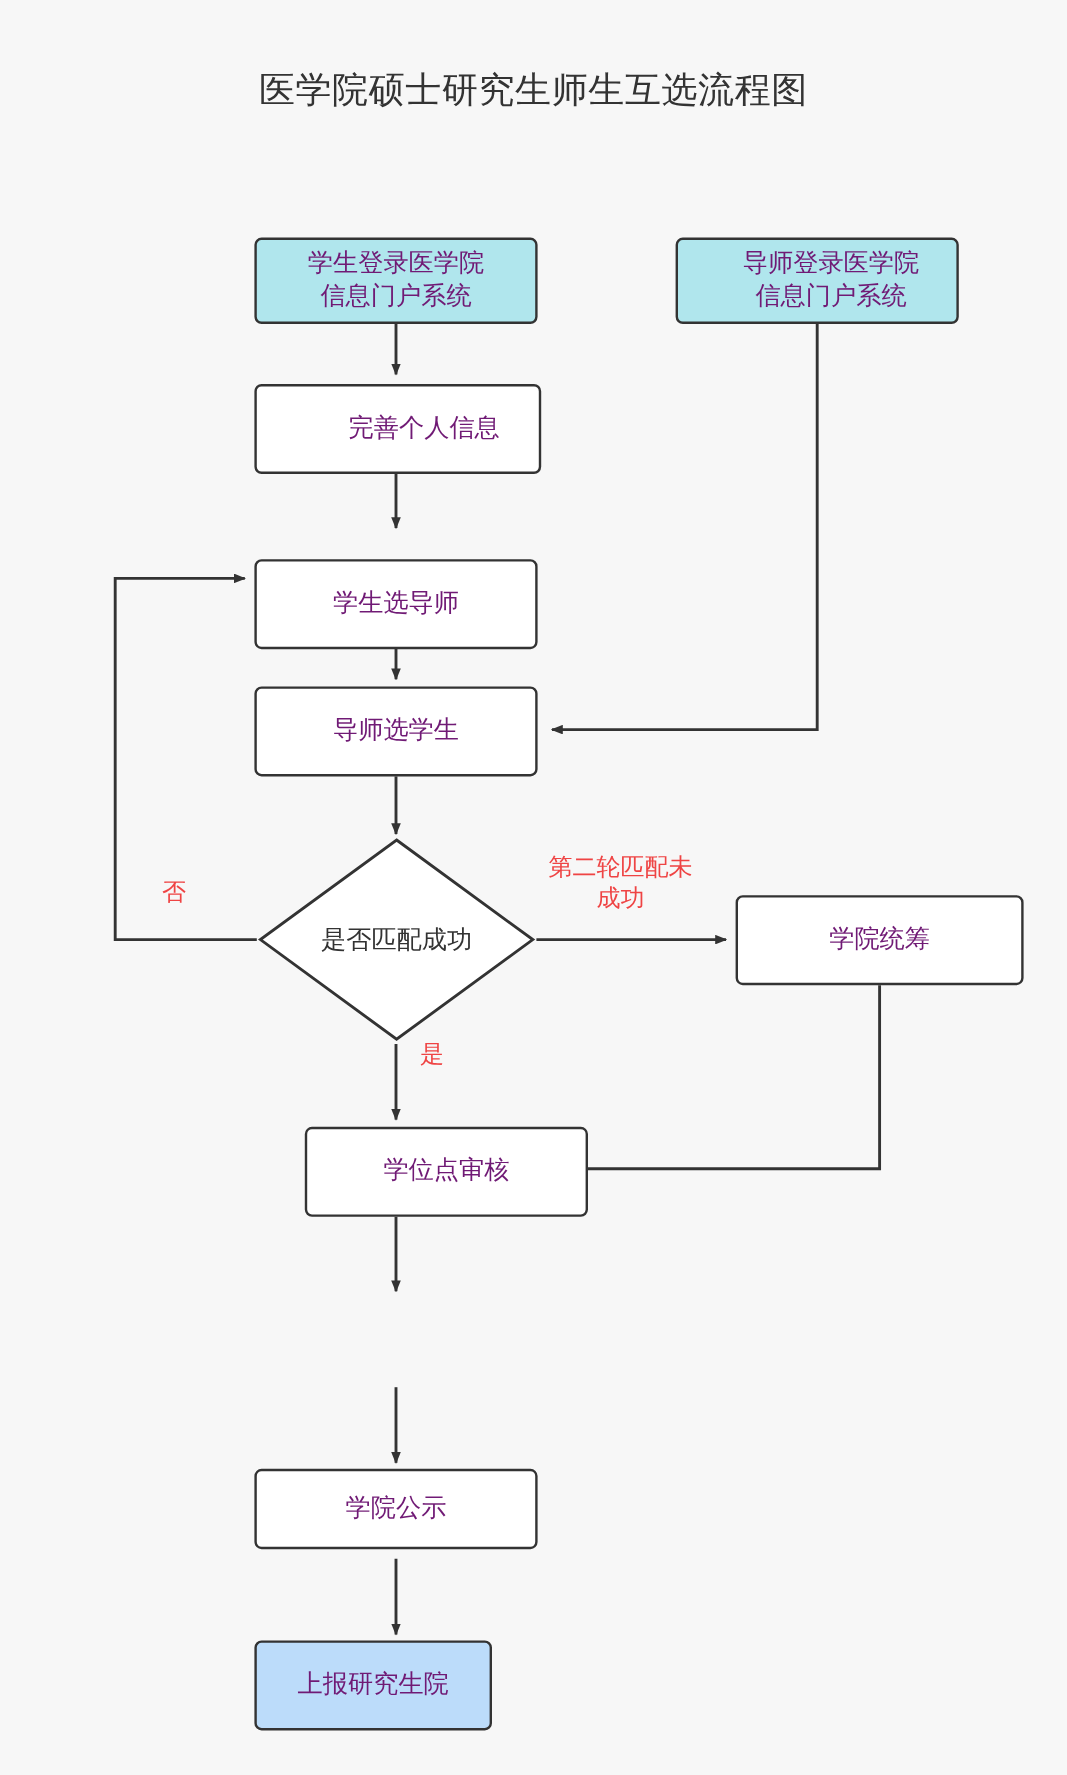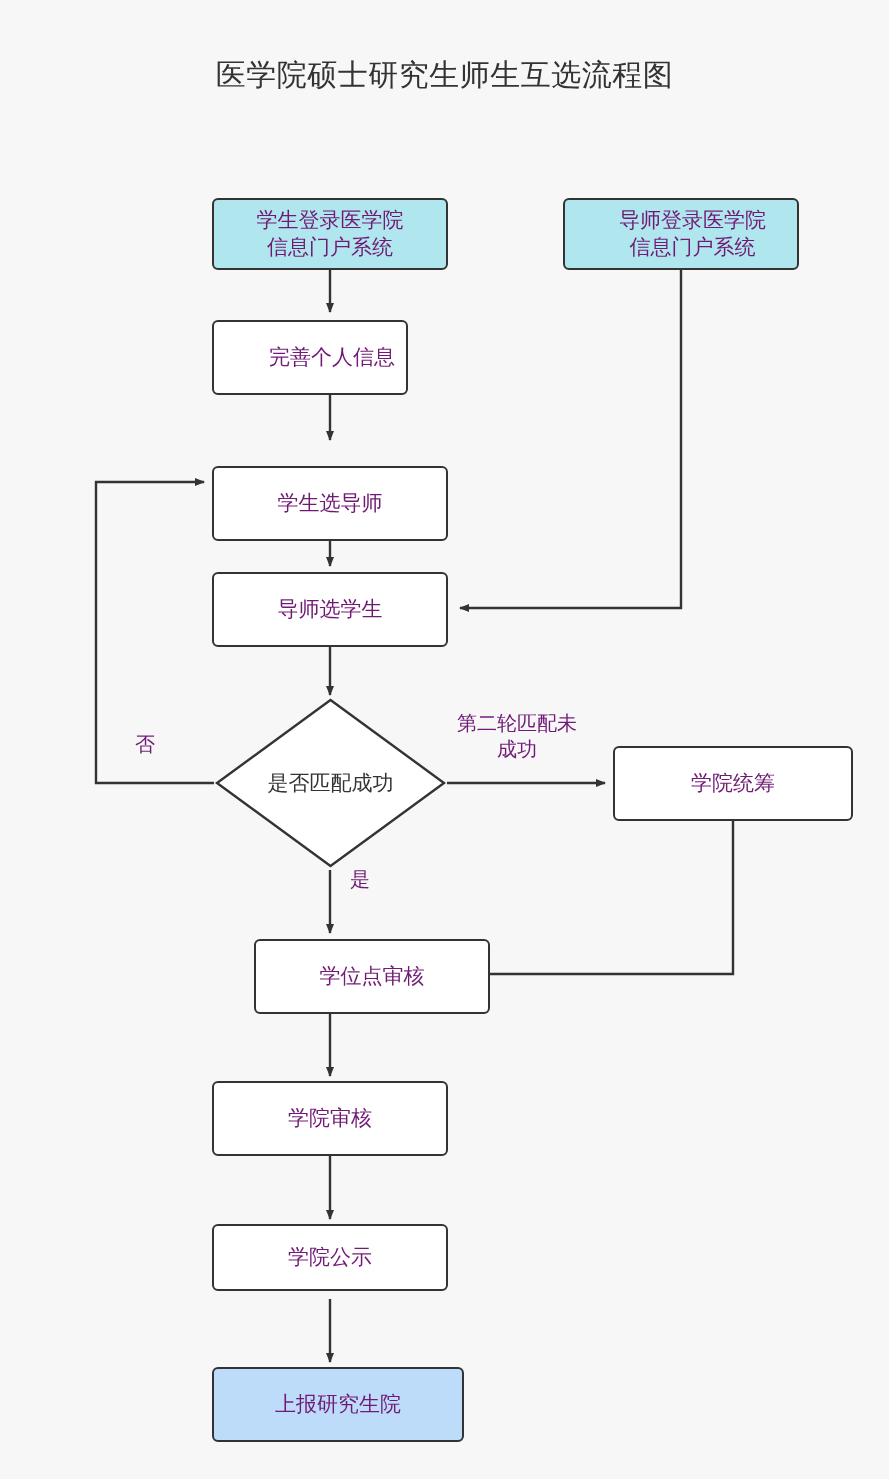--- a/index.html
+++ b/index.html
@@ -75,21 +75,21 @@
     display: flex;
     align-items: center;
     justify-content: center;
     color: #333333;
     font-size: 21px;
     white-space: nowrap;
     text-align: center;
   }
   .edge-label {
     position: absolute;
-    color: #701a75;
+    color: #ef4444;
     font-size: 20px;
     line-height: 1.3;
     text-align: center;
     background: transparent;
     z-index: 4;
     white-space: pre-line;
   }
 </style>
 </head>
 <body>
@@ -135,21 +135,21 @@
   <div class="node fill-cyan" style="left:212px; top:198px; width:236px; height:72px;">
     <span class="node-label">学生登录医学院
 信息门户系统</span>
   </div>
 
   <div class="node fill-cyan" style="left:563px; top:198px; width:236px; height:72px;padding-left:23px;">
     <span class="node-label">导师登录医学院
 信息门户系统</span>
   </div>
 
-  <div class="node" style="left:212px; top:320px; width:196px; height:75px;padding-left:44px;">
+  <div class="node" style="left:212px; top:320px; width:239px; height:75px;padding-left:44px;">
     <span class="node-label">完善个人信息</span>
   </div>
 
   <div class="node" style="left:212px; top:446px; width:236px; height:75px;margin-top:20px;">
     <span class="node-label">学生选导师</span>
   </div>
 
   <div class="node" style="left:212px; top:572px; width:236px; height:75px;">
     <span class="node-label">导师选学生</span>
   </div>
@@ -162,29 +162,26 @@
   </div>
 
   <div class="node" style="left:613px; top:746px; width:240px; height:75px;">
     <span class="node-label">学院统筹</span>
   </div>
 
   <div class="node" style="left:212px; top:939px; width:236px; height:75px;margin-left:42px;">
     <span class="node-label">学位点审核</span>
   </div>
 
-  <div class="node" style="left:212px; top:1081px; width:236px; height:75px;">
-    <span class="node-label">学院审核</span>
-  </div>
 
   <div class="node" style="left:212px; top:1224px; width:236px; height:67px;">
     <span class="node-label">学院公示</span>
   </div>
 
-  <div class="node fill-blue" style="left:212px; top:1367px; width:252px; height:75px;">
+  <div class="node fill-blue" style="left:212px; top:1367px; width:198px; height:75px;">
     <span class="node-label">上报研究生院</span>
   </div>
 
   <div class="edge-label" style="left:120px; top:731px; width:50px;">否</div>
 
   <div class="edge-label" style="left:335px; top:866px; width:50px;">是</div>
 
   <div class="edge-label" style="left:437px; top:710px; width:160px;">第二轮匹配未
 成功</div>
 

